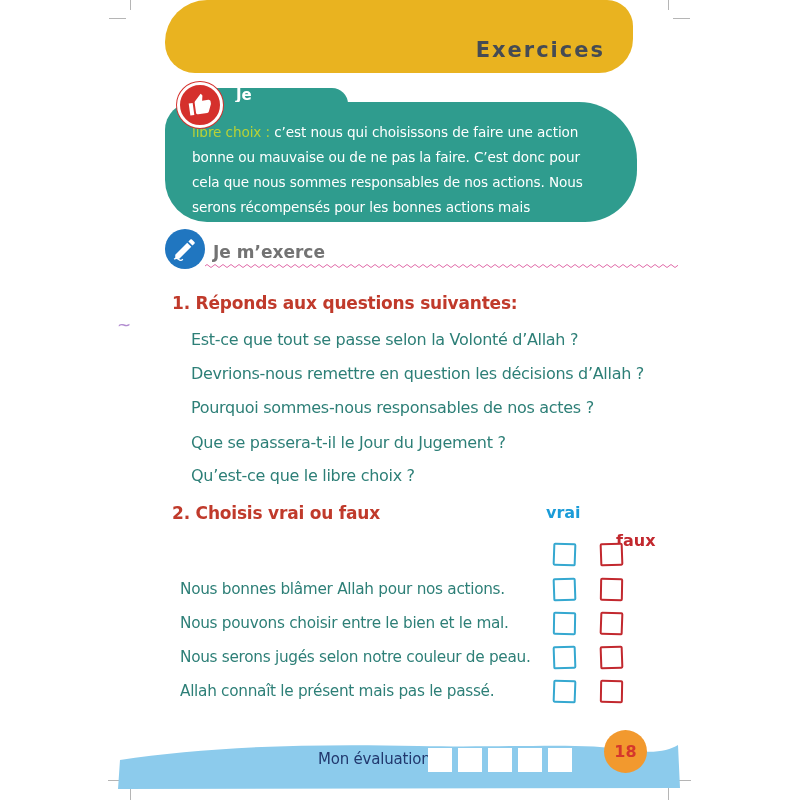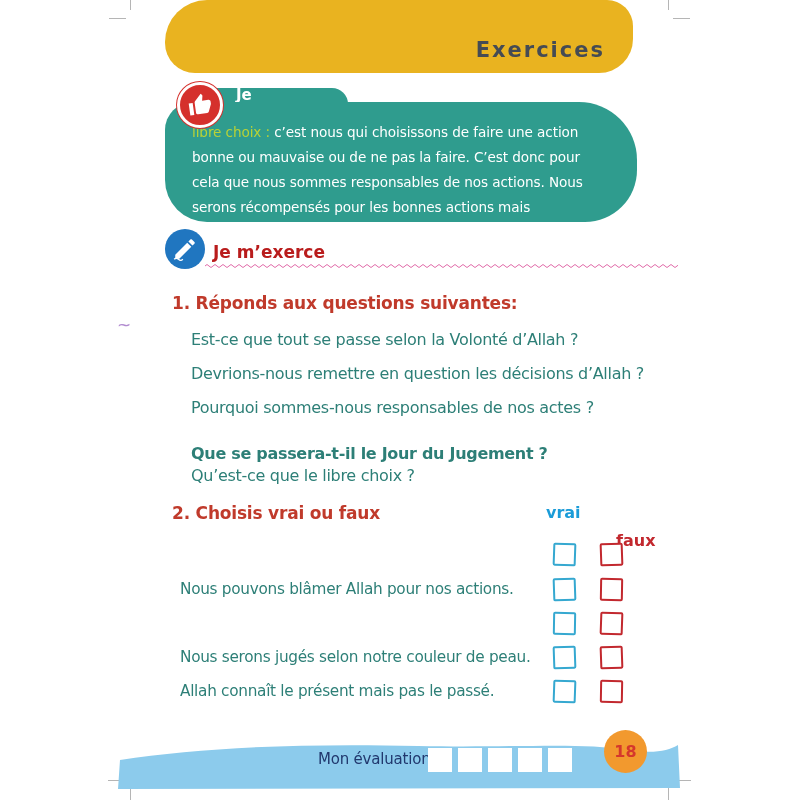--- a/index.html
+++ b/index.html
@@ -26,21 +26,21 @@
     padding:18px 26px 0 27px;box-sizing:border-box;}
   .comp-text{color:#ffffff;font-size:13.6px;line-height:25px;letter-spacing:-0.1px;}
   .comp-term{color:#b9d236;margin-top:36px;}
   .thumb-circle{position:absolute;left:177px;top:82px;width:40px;height:40px;
     background:#d5302c;border:3px solid #ffffff;border-radius:50%;
     display:flex;align-items:center;justify-content:center;box-shadow:0 0 0 1px #d5302c;}
 
   
   .pencil-circle{position:absolute;left:165px;top:229px;width:40px;height:40px;
     background:#2076c0;border-radius:50%;display:flex;align-items:center;justify-content:center;}
-  .exerce-label{position:absolute;left:213px;top:242px;font-size:17px;font-weight:bold;color:#b91c1c;}
+  .exerce-label{position:absolute;left:213px;top:242px;font-size:17px;font-weight:bold;color:#737373;}
   .wavy-line{position:absolute;left:205px;top:262px;}
 
   
   .sec-heading{position:absolute;font-size:17px;font-weight:bold;color:#c03a2b;letter-spacing:-0.2px;}
   .question{position:absolute;left:180px;font-size:16px;color:#2d7f77;letter-spacing:-0.3px;margin-left:11px;}
   .col-head{position:absolute;top:503px;font-size:16px;font-weight:bold;}
   .col-vrai{left:546px;color:#1b9cd8;}
   .col-faux{left:616px;color:#c2282e;margin-top:28px;}
 
   .tf-row{position:absolute;left:180px;width:470px;height:26px;display:flex;align-items:center;}
@@ -103,37 +103,38 @@
   </defs>
   <rect width="473" height="8" fill="url(#wave)"></rect>
 </svg>
 
 <div class="tilde">~</div>
 
 <div class="sec-heading" style="left:172px;top:293px;">1. Réponds aux questions suivantes:</div>
 <div class="question" style="top:330px;">Est-ce que tout se passe selon la Volonté d’Allah ?</div>
 <div class="question" style="top:364px;">Devrions-nous remettre en question les décisions d’Allah ?</div>
 <div class="question" style="top:398px;">Pourquoi sommes-nous responsables de nos actes ?</div>
-<div class="question" style="top:444px;font-weight:bold;">Que se passera-t-il le Jour du Jugement ?</div>
+<div class="question" style="top:433px;">Que se passera-t-il le Jour du Jugement ?</div>
 <div class="question" style="top:466px;">Qu’est-ce que le libre choix ?</div>
 
 <div class="sec-heading" style="left:172px;top:503px;">2. Choisis vrai ou faux</div>
 <div class="col-head col-vrai">vrai</div>
 <div class="col-head col-faux">faux</div>
 
 <div class="tf-row" style="top:541px;">
   <span class="cbox blue r1"></span>
   <span class="cbox red r2"></span>
 </div>
 <div class="tf-row" style="top:576px;">
-  <span class="tf-text">Nous pouvons blâmer Allah pour nos actions.</span>
+  <span class="tf-text">Nous bonnes blâmer Allah pour nos actions.</span>
   <span class="cbox blue r2"></span>
   <span class="cbox red r3"></span>
 </div>
 <div class="tf-row" style="top:610px;">
+  <span class="tf-text">Nous pouvons choisir entre le bien et le mal.</span>
   <span class="cbox blue r3"></span>
   <span class="cbox red r1"></span>
 </div>
 <div class="tf-row" style="top:644px;">
   <span class="tf-text">Nous serons jugés selon notre couleur de peau.</span>
   <span class="cbox blue r2"></span>
   <span class="cbox red r2"></span>
 </div>
 <div class="tf-row" style="top:678px;">
   <span class="tf-text">Allah connaît le présent mais pas le passé.</span>

